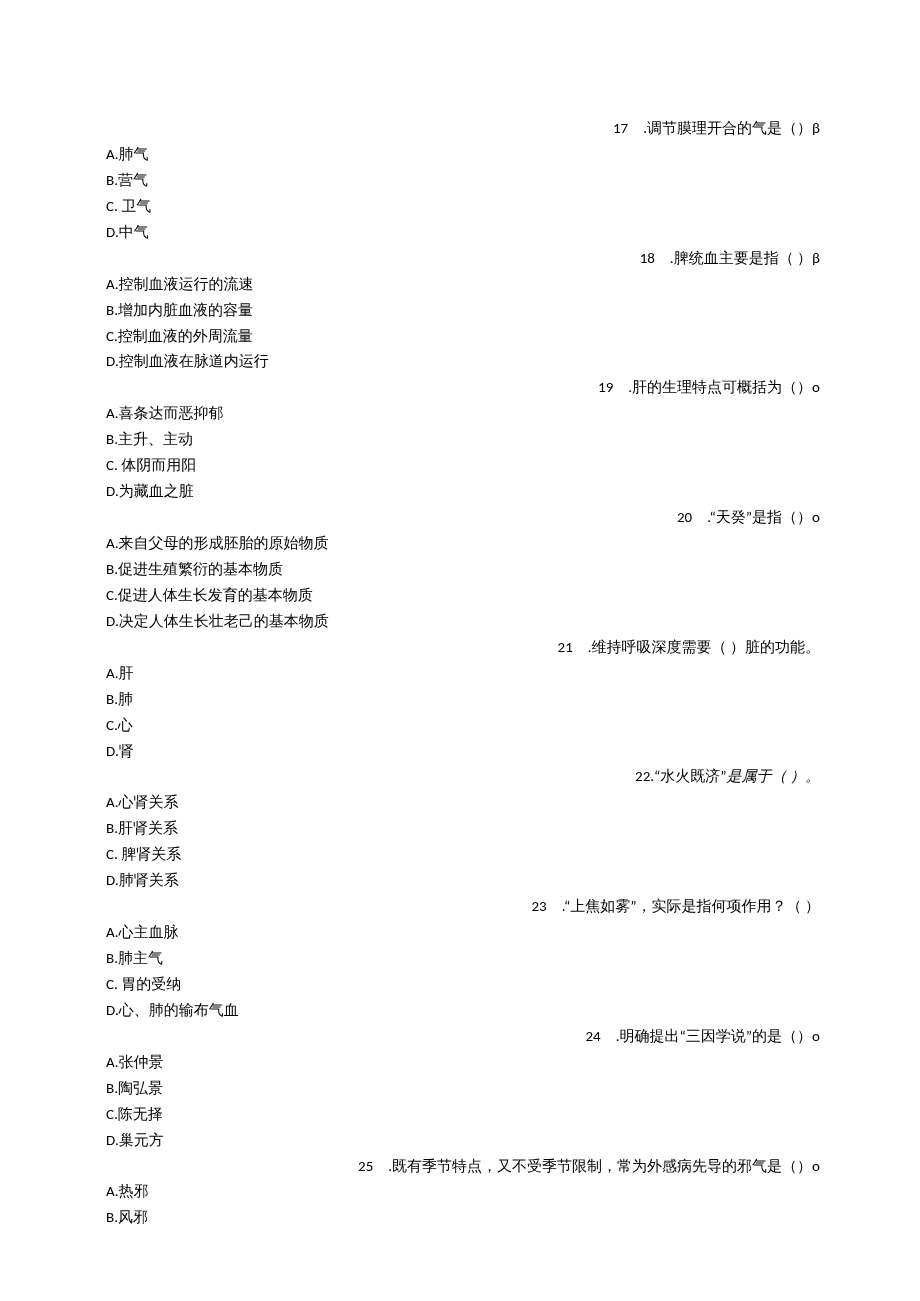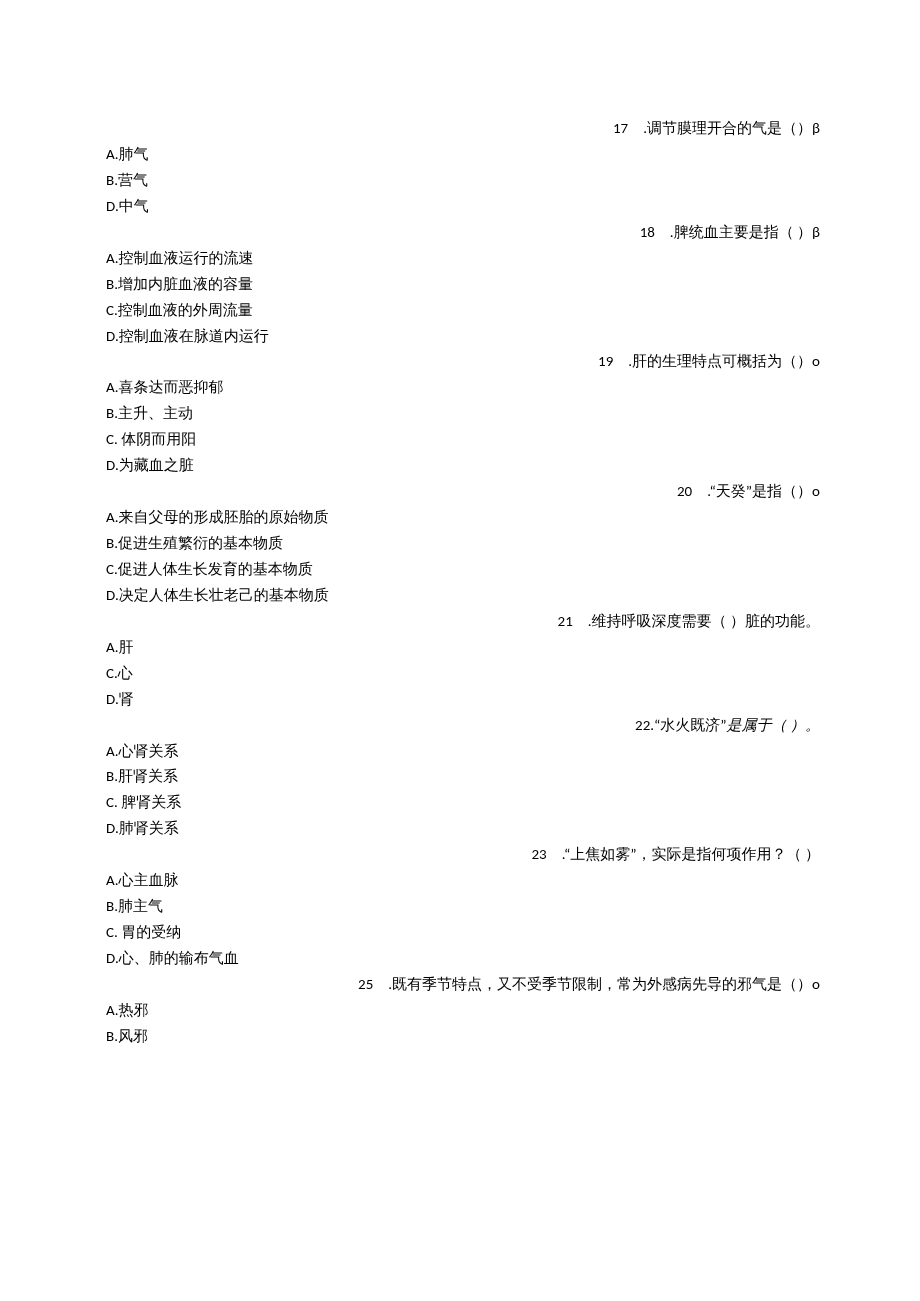--- a/index.html
+++ b/index.html
@@ -38,20 +38,21 @@
   .opt-text { }
 </style>
 </head>
 <body>
 
 <div id="content">
     <div class="question-block">
       <div class="question-stem"><span class="q-num">17</span><span class="q-dot"></span><span class="q-text">.调节膜理开合的气是（）</span><span class="q-text">β</span></div>
       <div class="option"><span class="opt-letter">A.</span><span class="opt-text">肺气</span></div>
       <div class="option"><span class="opt-letter">B.</span><span class="opt-text">营气</span></div>
+      <div class="option"><span class="opt-letter">C. </span><span class="opt-text">卫气</span></div>
       <div class="option"><span class="opt-letter">D.</span><span class="opt-text">中气</span></div>
     </div>
     <div class="question-block">
       <div class="question-stem"><span class="q-num">18</span><span class="q-dot"></span><span class="q-text">.脾统血主要是指（   ）</span><span class="q-text">β</span></div>
       <div class="option"><span class="opt-letter">A.</span><span class="opt-text">控制血液运行的流速</span></div>
       <div class="option"><span class="opt-letter">B.</span><span class="opt-text">增加内脏血液的容量</span></div>
       <div class="option"><span class="opt-letter">C.</span><span class="opt-text">控制血液的外周流量</span></div>
       <div class="option"><span class="opt-letter">D.</span><span class="opt-text">控制血液在脉道内运行</span></div>
     </div>
     <div class="question-block">
@@ -64,35 +65,43 @@
     <div class="question-block">
       <div class="question-stem"><span class="q-num">20</span><span class="q-dot"></span><span class="q-text">.“天癸”是指（）o</span></div>
       <div class="option"><span class="opt-letter">A.</span><span class="opt-text">来自父母的形成胚胎的原始物质</span></div>
       <div class="option"><span class="opt-letter">B.</span><span class="opt-text">促进生殖繁衍的基本物质</span></div>
       <div class="option"><span class="opt-letter">C.</span><span class="opt-text">促进人体生长发育的基本物质</span></div>
       <div class="option"><span class="opt-letter">D.</span><span class="opt-text">决定人体生长壮老己的基本物质</span></div>
     </div>
     <div class="question-block">
       <div class="question-stem"><span class="q-num">21</span><span class="q-dot"></span><span class="q-text">.维持呼吸深度需要（    ）脏的功能。</span></div>
       <div class="option"><span class="opt-letter">A.</span><span class="opt-text">肝</span></div>
+      <div class="option"><span class="opt-letter">B.</span><span class="opt-text">肺</span></div>
       <div class="option"><span class="opt-letter">C.</span><span class="opt-text">心</span></div>
       <div class="option"><span class="opt-letter">D.</span><span class="opt-text">肾</span></div>
     </div>
     <div class="question-block">
       <div class="question-stem"><span class="q-num" style="min-width: auto;">22.</span><span class="q-text">“水火既济”</span><span class="q-text italic">是属于（        ）。</span></div>
       <div class="option"><span class="opt-letter">A.</span><span class="opt-text">心肾关系</span></div>
       <div class="option"><span class="opt-letter">B.</span><span class="opt-text">肝肾关系</span></div>
       <div class="option"><span class="opt-letter">C. </span><span class="opt-text">脾肾关系</span></div>
       <div class="option"><span class="opt-letter">D.</span><span class="opt-text">肺肾关系</span></div>
     </div>
     <div class="question-block">
       <div class="question-stem"><span class="q-num">23</span><span class="q-dot"></span><span class="q-text">.“上焦如雾”，实际是指何项作用？（    ）</span></div>
       <div class="option"><span class="opt-letter">A.</span><span class="opt-text">心主血脉</span></div>
       <div class="option"><span class="opt-letter">B.</span><span class="opt-text">肺主气</span></div>
       <div class="option"><span class="opt-letter">C. </span><span class="opt-text">胃的受纳</span></div>
       <div class="option"><span class="opt-letter">D.</span><span class="opt-text">心、肺的输布气血</span></div>
     </div>
     <div class="question-block">
+      <div class="question-stem"><span class="q-num">24</span><span class="q-dot"></span><span class="q-text">.明确提出“三因学说”的是（）o</span></div>
+      <div class="option"><span class="opt-letter">A.</span><span class="opt-text">张仲景</span></div>
+      <div class="option"><span class="opt-letter">B.</span><span class="opt-text">陶弘景</span></div>
+      <div class="option"><span class="opt-letter">C.</span><span class="opt-text">陈无择</span></div>
+      <div class="option"><span class="opt-letter">D.</span><span class="opt-text">巢元方</span></div>
+    </div>
+    <div class="question-block">
       <div class="question-stem"><span class="q-num">25</span><span class="q-dot"></span><span class="q-text">.既有季节特点，又不受季节限制，常为外感病先导的邪气是（）o</span></div>
       <div class="option"><span class="opt-letter">A.</span><span class="opt-text">热邪</span></div>
       <div class="option"><span class="opt-letter">B.</span><span class="opt-text">风邪</span></div>
     </div>
   </div>
 
 </body></html>

